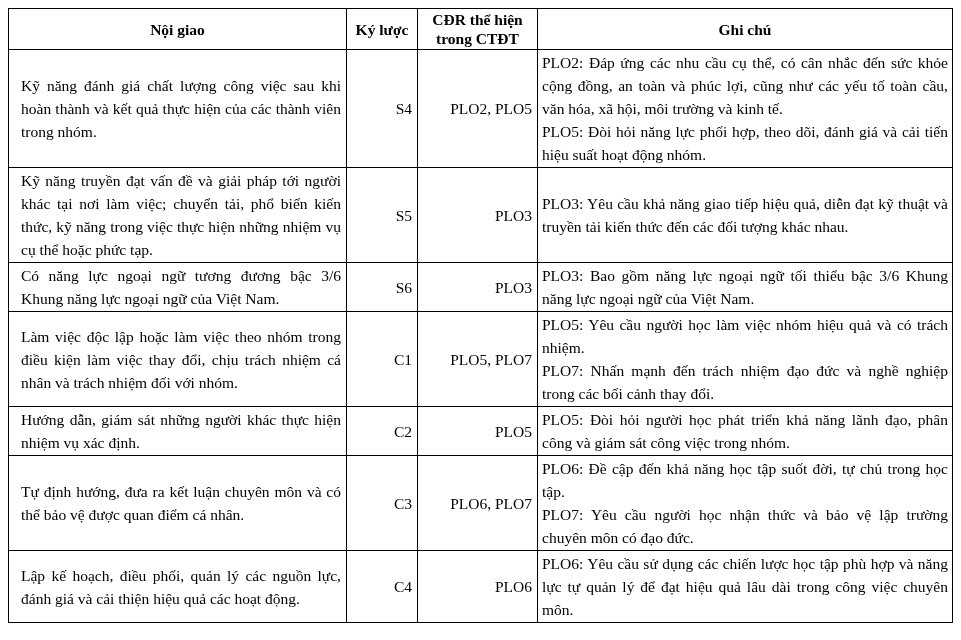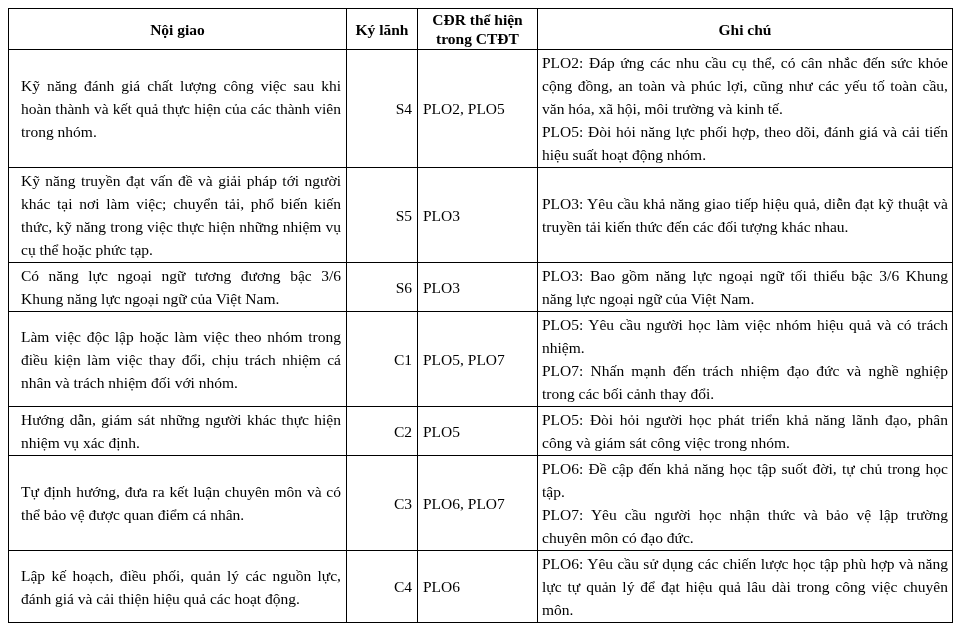--- a/index.html
+++ b/index.html
@@ -37,21 +37,21 @@
     overflow: hidden;
   }
   .plo-table th {
     font-weight: bold;
     text-align: center;
     line-height: 19px;
     height: 38px;
   }
   td.col-content { text-align: justify; padding-left: 12px; }
   td.col-symbol  { text-align: right; }
-  td.col-plo     { text-align: left; }
+  td.col-plo     { text-align: right; }
   td.col-notes   { text-align: justify; padding-left: 4px; padding-right: 4px; margin-top: 12px; }
 
   tr.row-s4 { height: 109px; }
   tr.row-s5 { height: 89px; }
   tr.row-s6 { height: 46px; }
   tr.row-c1 { height: 88px; }
   tr.row-c2 { height: 40px; }
   tr.row-c3 { height: 91px; }
   tr.row-c4 { height: 64px; }
 
@@ -71,21 +71,21 @@
   <table class="plo-table">
     <colgroup>
       <col class="c-content">
         <col class="c-symbol">
         <col class="c-plo">
         <col class="c-notes">
     </colgroup>
     <thead>
       <tr>
         <th>Nội giao</th>
-        <th>Ký lãnh</th>
+        <th>Ký lược</th>
         <th>CĐR thể hiện trong CTĐT</th>
         <th>Ghi chú</th>
       </tr>
     </thead>
     <tbody>
       <tr class="row-s4">
         <td class="col-content">Kỹ năng đánh giá chất lượng công việc sau khi hoàn thành và kết quả thực hiện của các thành viên trong nhóm.</td>
         <td class="col-symbol">S4</td>
         <td class="col-plo">PLO2, PLO5</td>
         <td class="col-notes">

